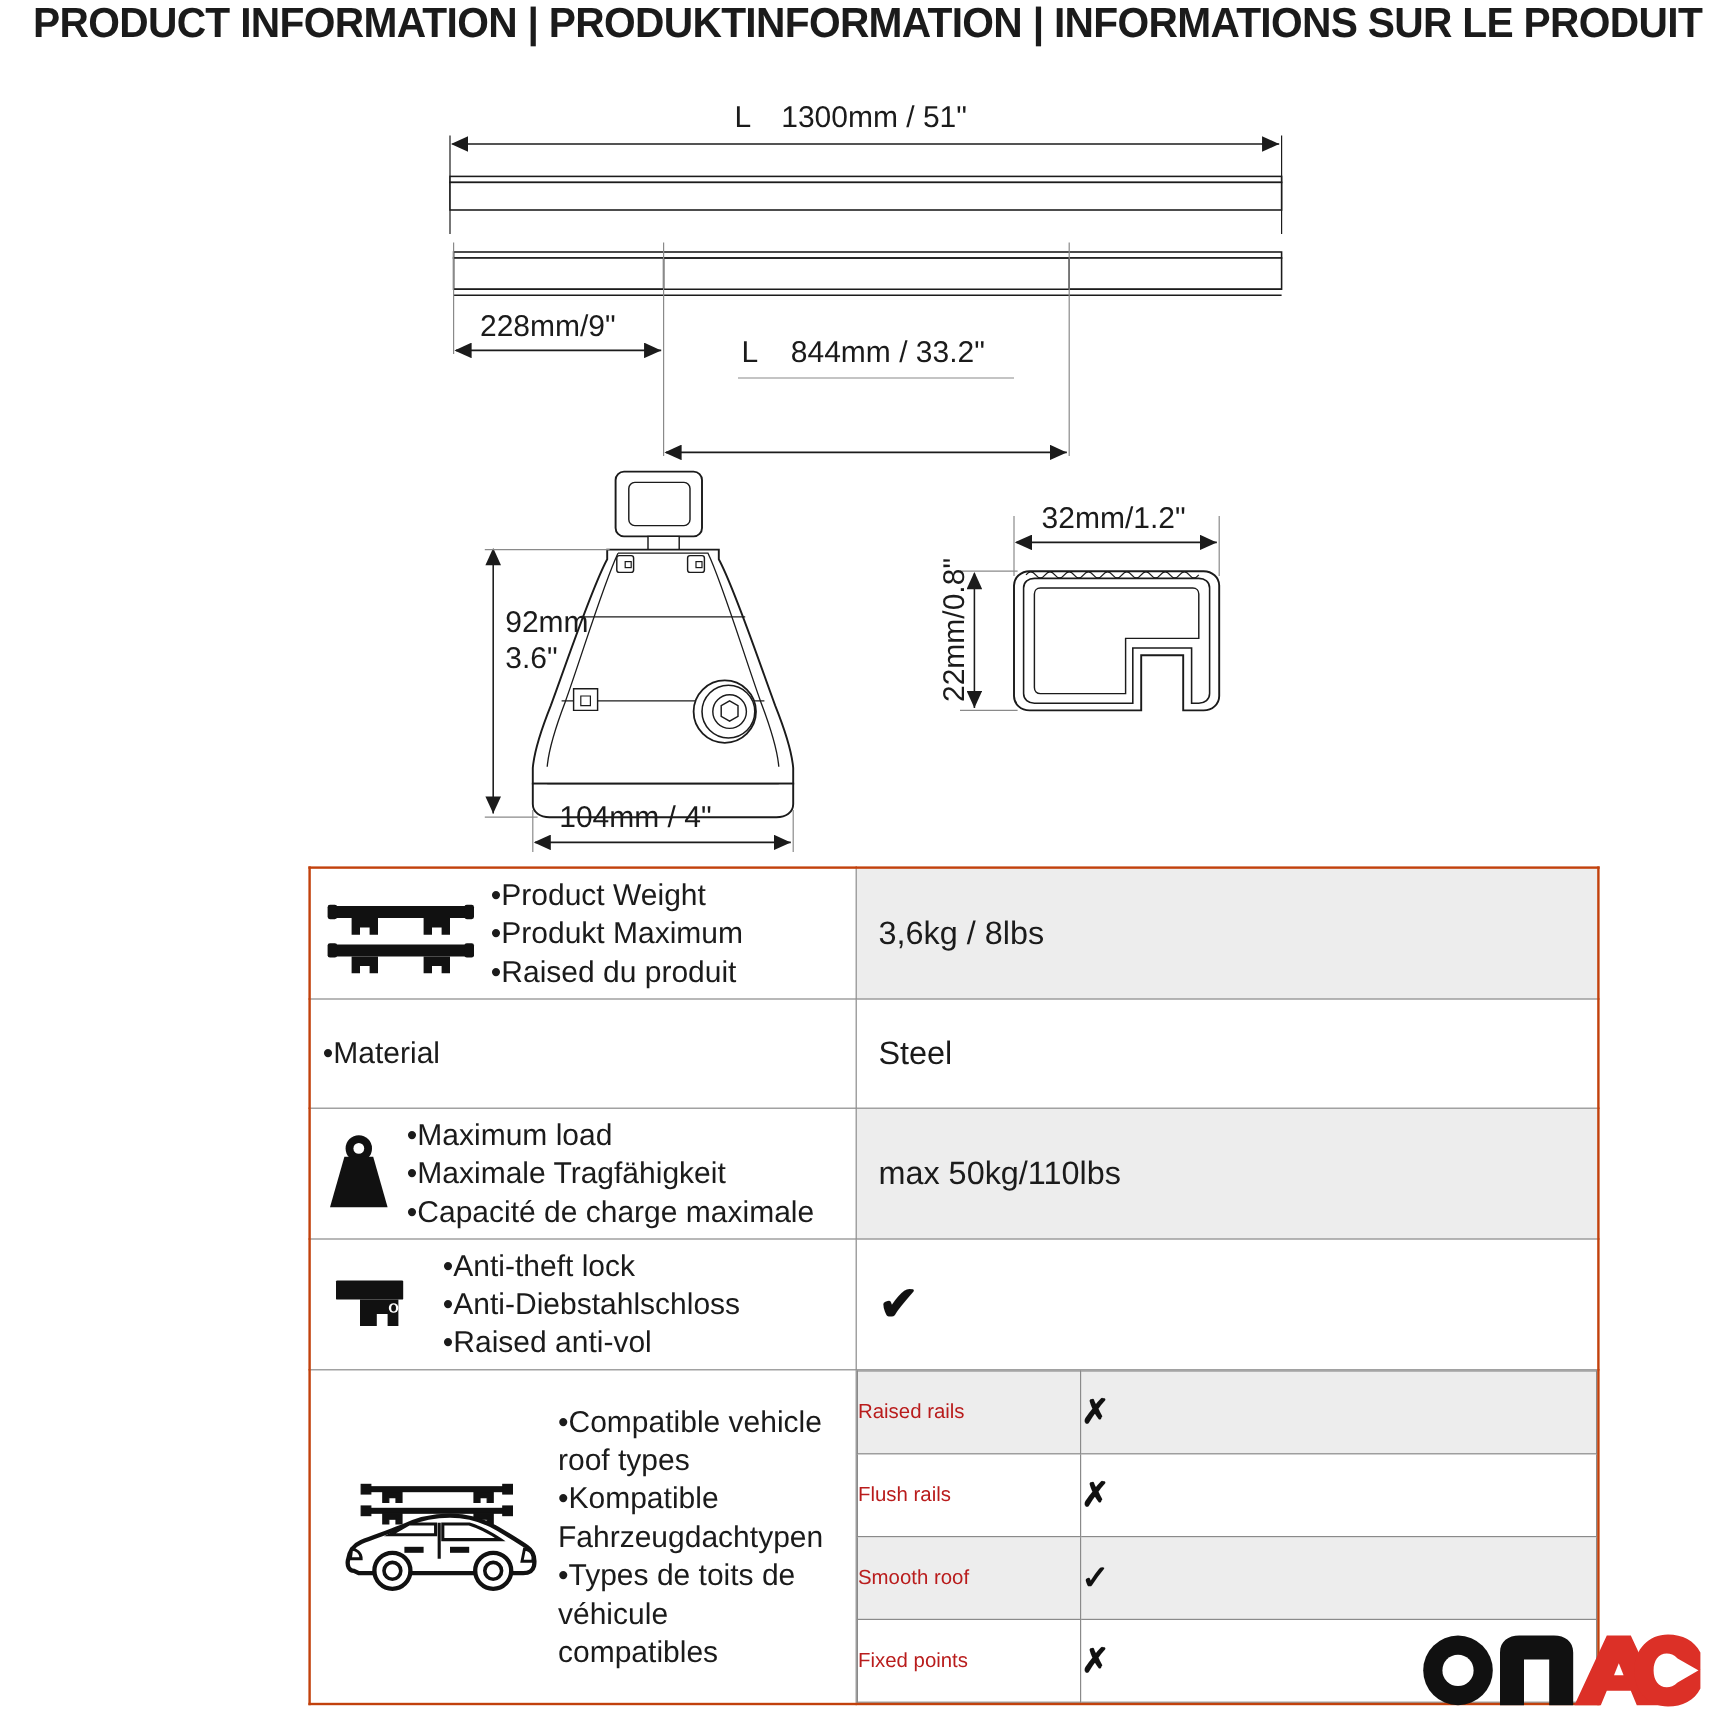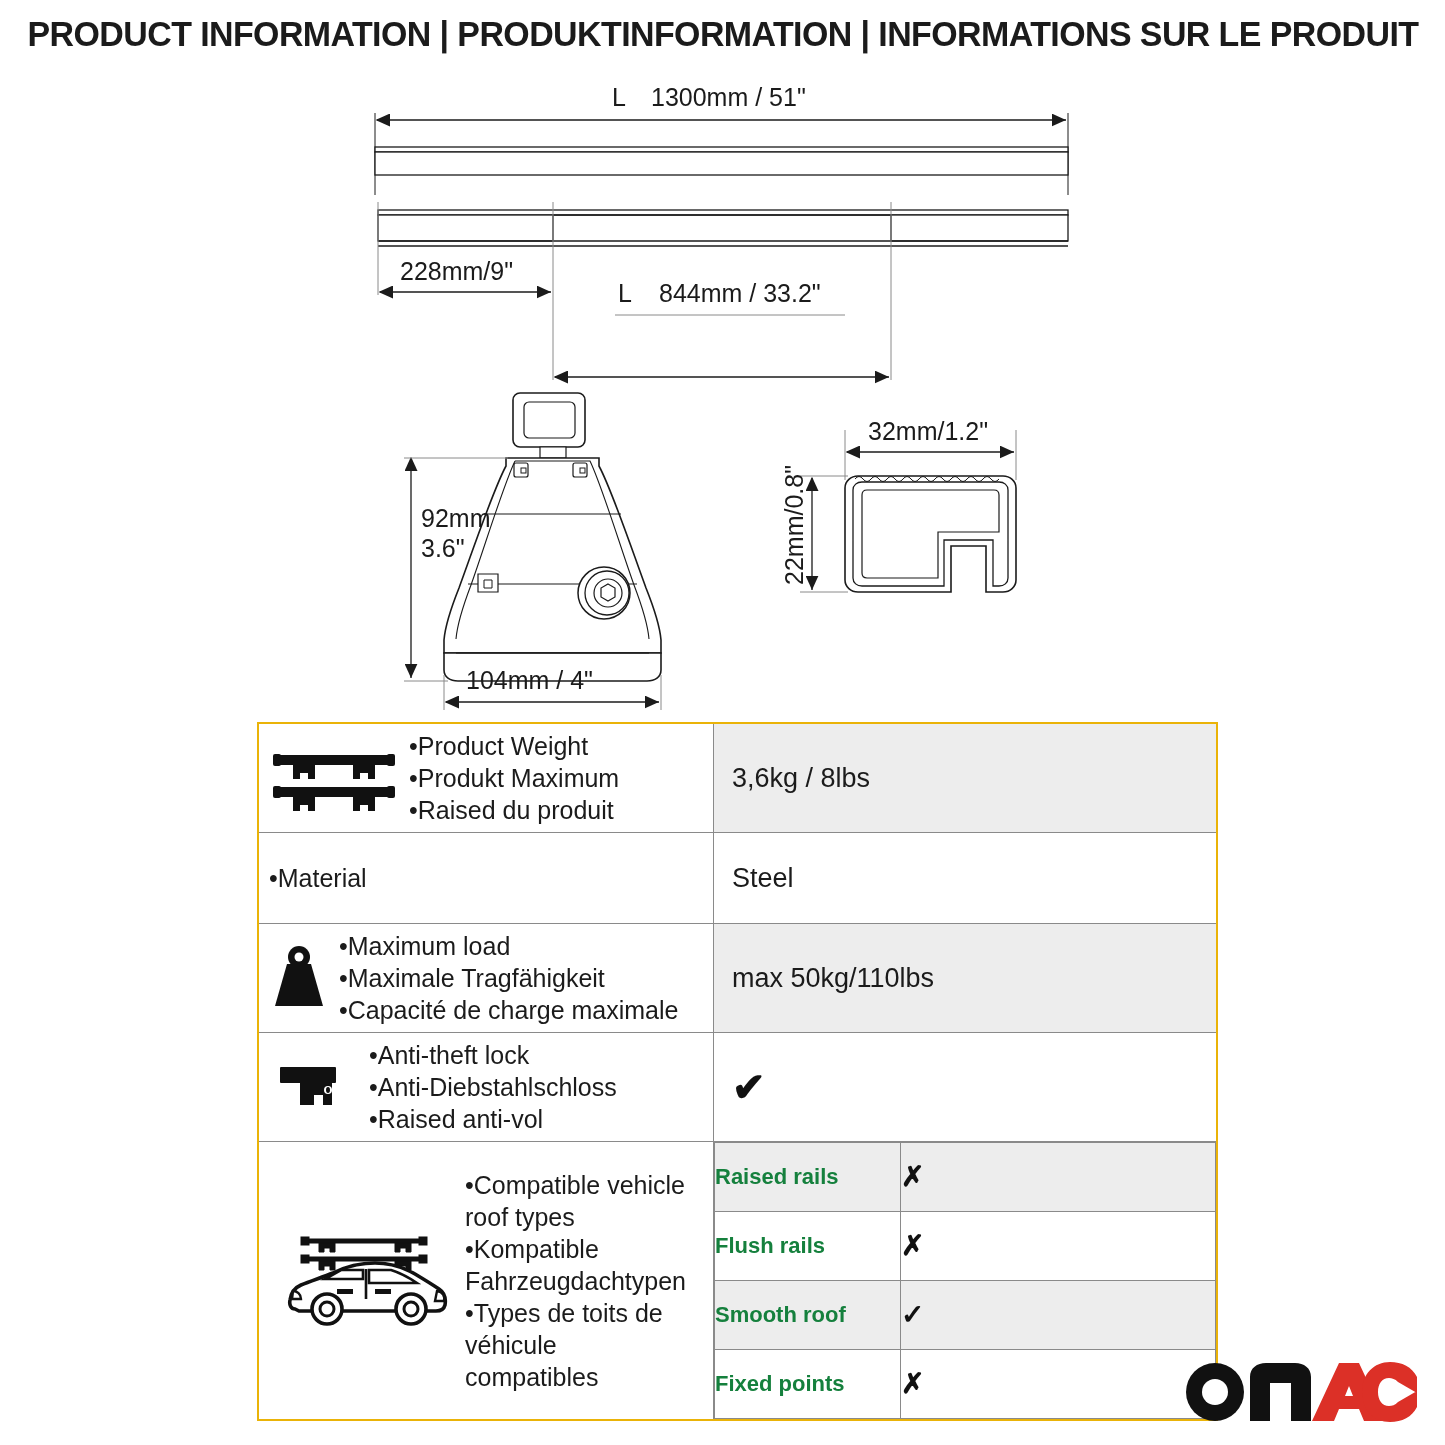--- a/index.html
+++ b/index.html
@@ -16,21 +16,21 @@
     position: relative;
     width: 1445px;
     height: 1445px;
     background: #ffffff;
     overflow: hidden;
   }
 
   
   #title-bar {
     position: absolute;
-    left: 0; top: 14px;
+    left: 0; top: 0;
     width: 1445px;
     text-align: center;
   }
   #title-text {
     font-family: "Liberation Sans", sans-serif;
     font-size: 35px;
     font-weight: bold;
     letter-spacing: -0.6px;
     color: #1b1b1b;
     white-space: nowrap;
@@ -51,22 +51,22 @@
     font-family: "Liberation Sans", sans-serif;
     font-size: 25px;
     fill: #1b1b1b;
   }
 
   
   #spec-table {
     position: absolute;
     left: 257px;
     top: 722px;
-    width: 961px;
-    border: 2px solid #eab308;
+    width: 1076px;
+    border: 2px solid #c2410c;
     border-collapse: collapse;
     background: #ffffff;
   }
   #spec-table td {
     border: 1px solid #8a8a8a;
     padding: 0;
     vertical-align: middle;
   }
   .cell-label {
     width: 436px;
@@ -124,23 +124,22 @@
     border-collapse: collapse;
   }
   table.roof-table td {
     border: 1px solid #8a8a8a;
     height: 68px;
     vertical-align: middle;
   }
   table.roof-table td.rt-name {
     width: 185px;
     padding-left: 14px;
-    font-size: 22px;
-    color: #15803d;
-    font-weight: bold;
+    font-size: 17px;
+    color: #b91c1c;
   }
   table.roof-table td.rt-val {
     padding-left: 16px;
   }
   td.nested-holder {
     padding: 0 !important;
     border: none !important;
   }
   .compat-cell-inner {
     padding: 10px 8px 10px 10px;

